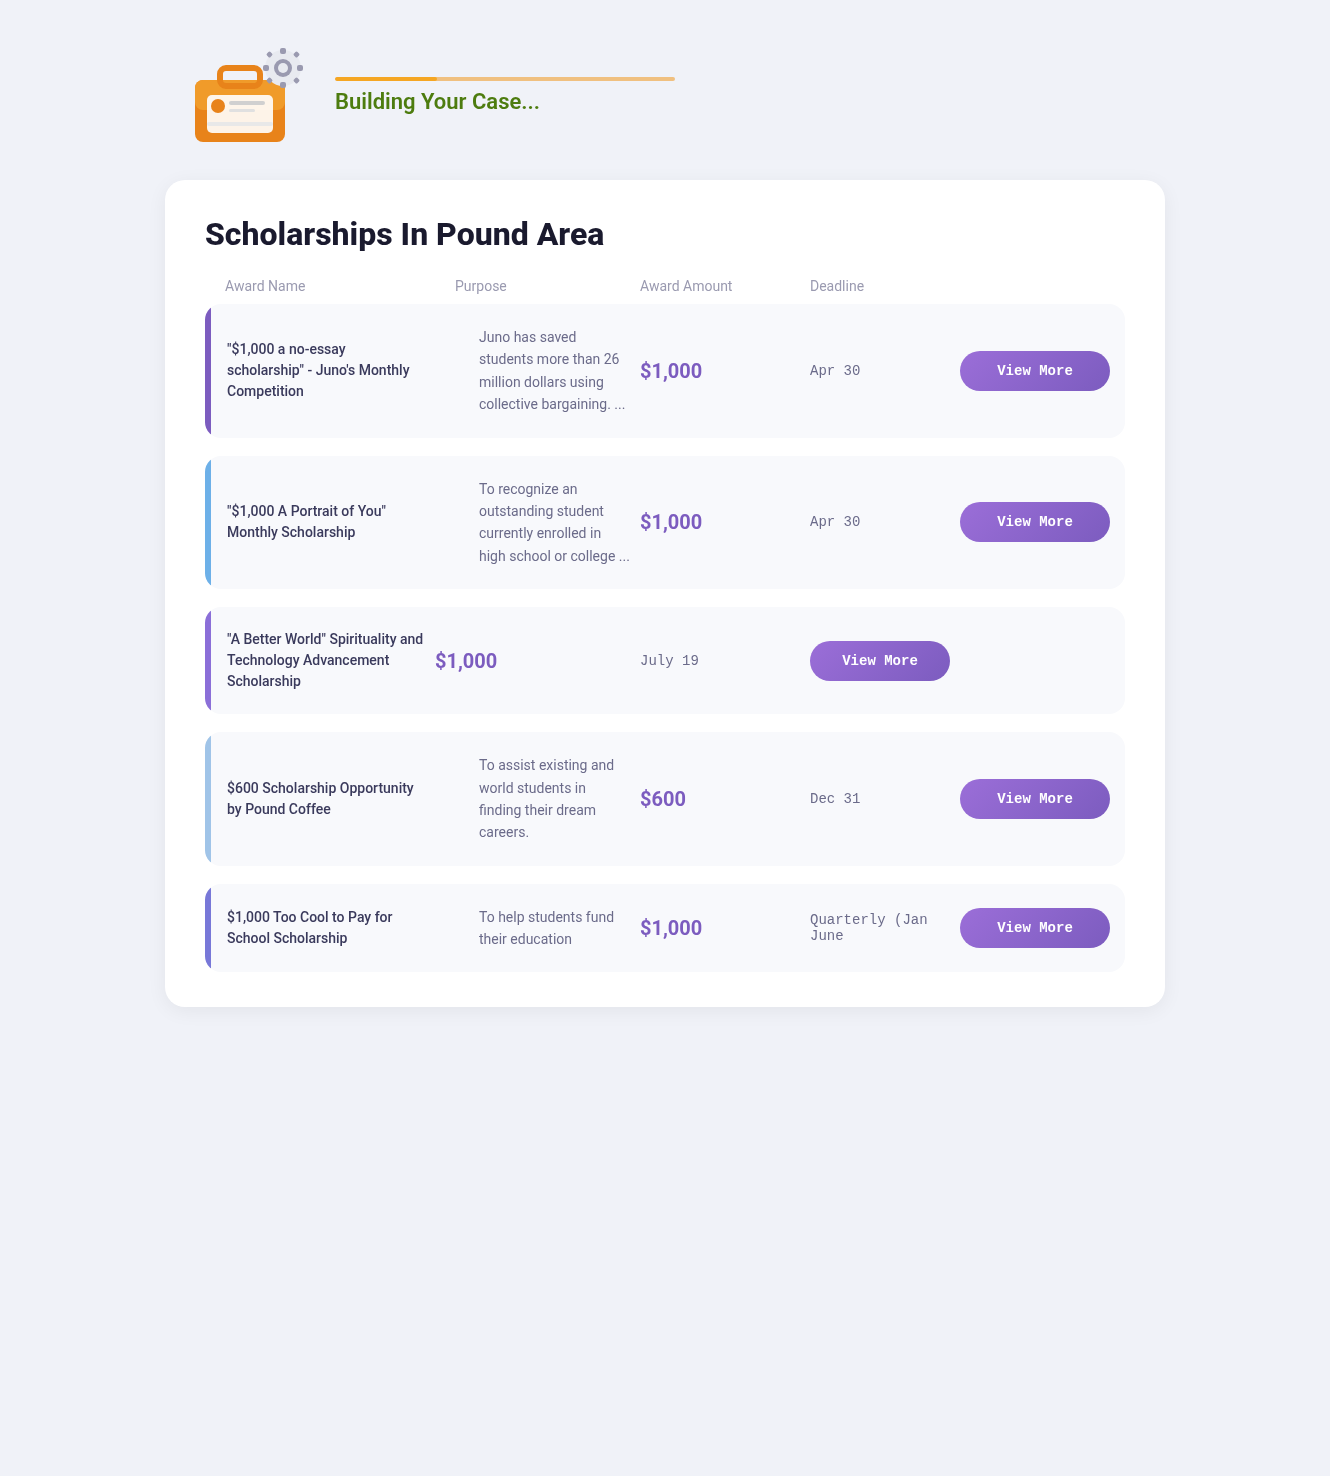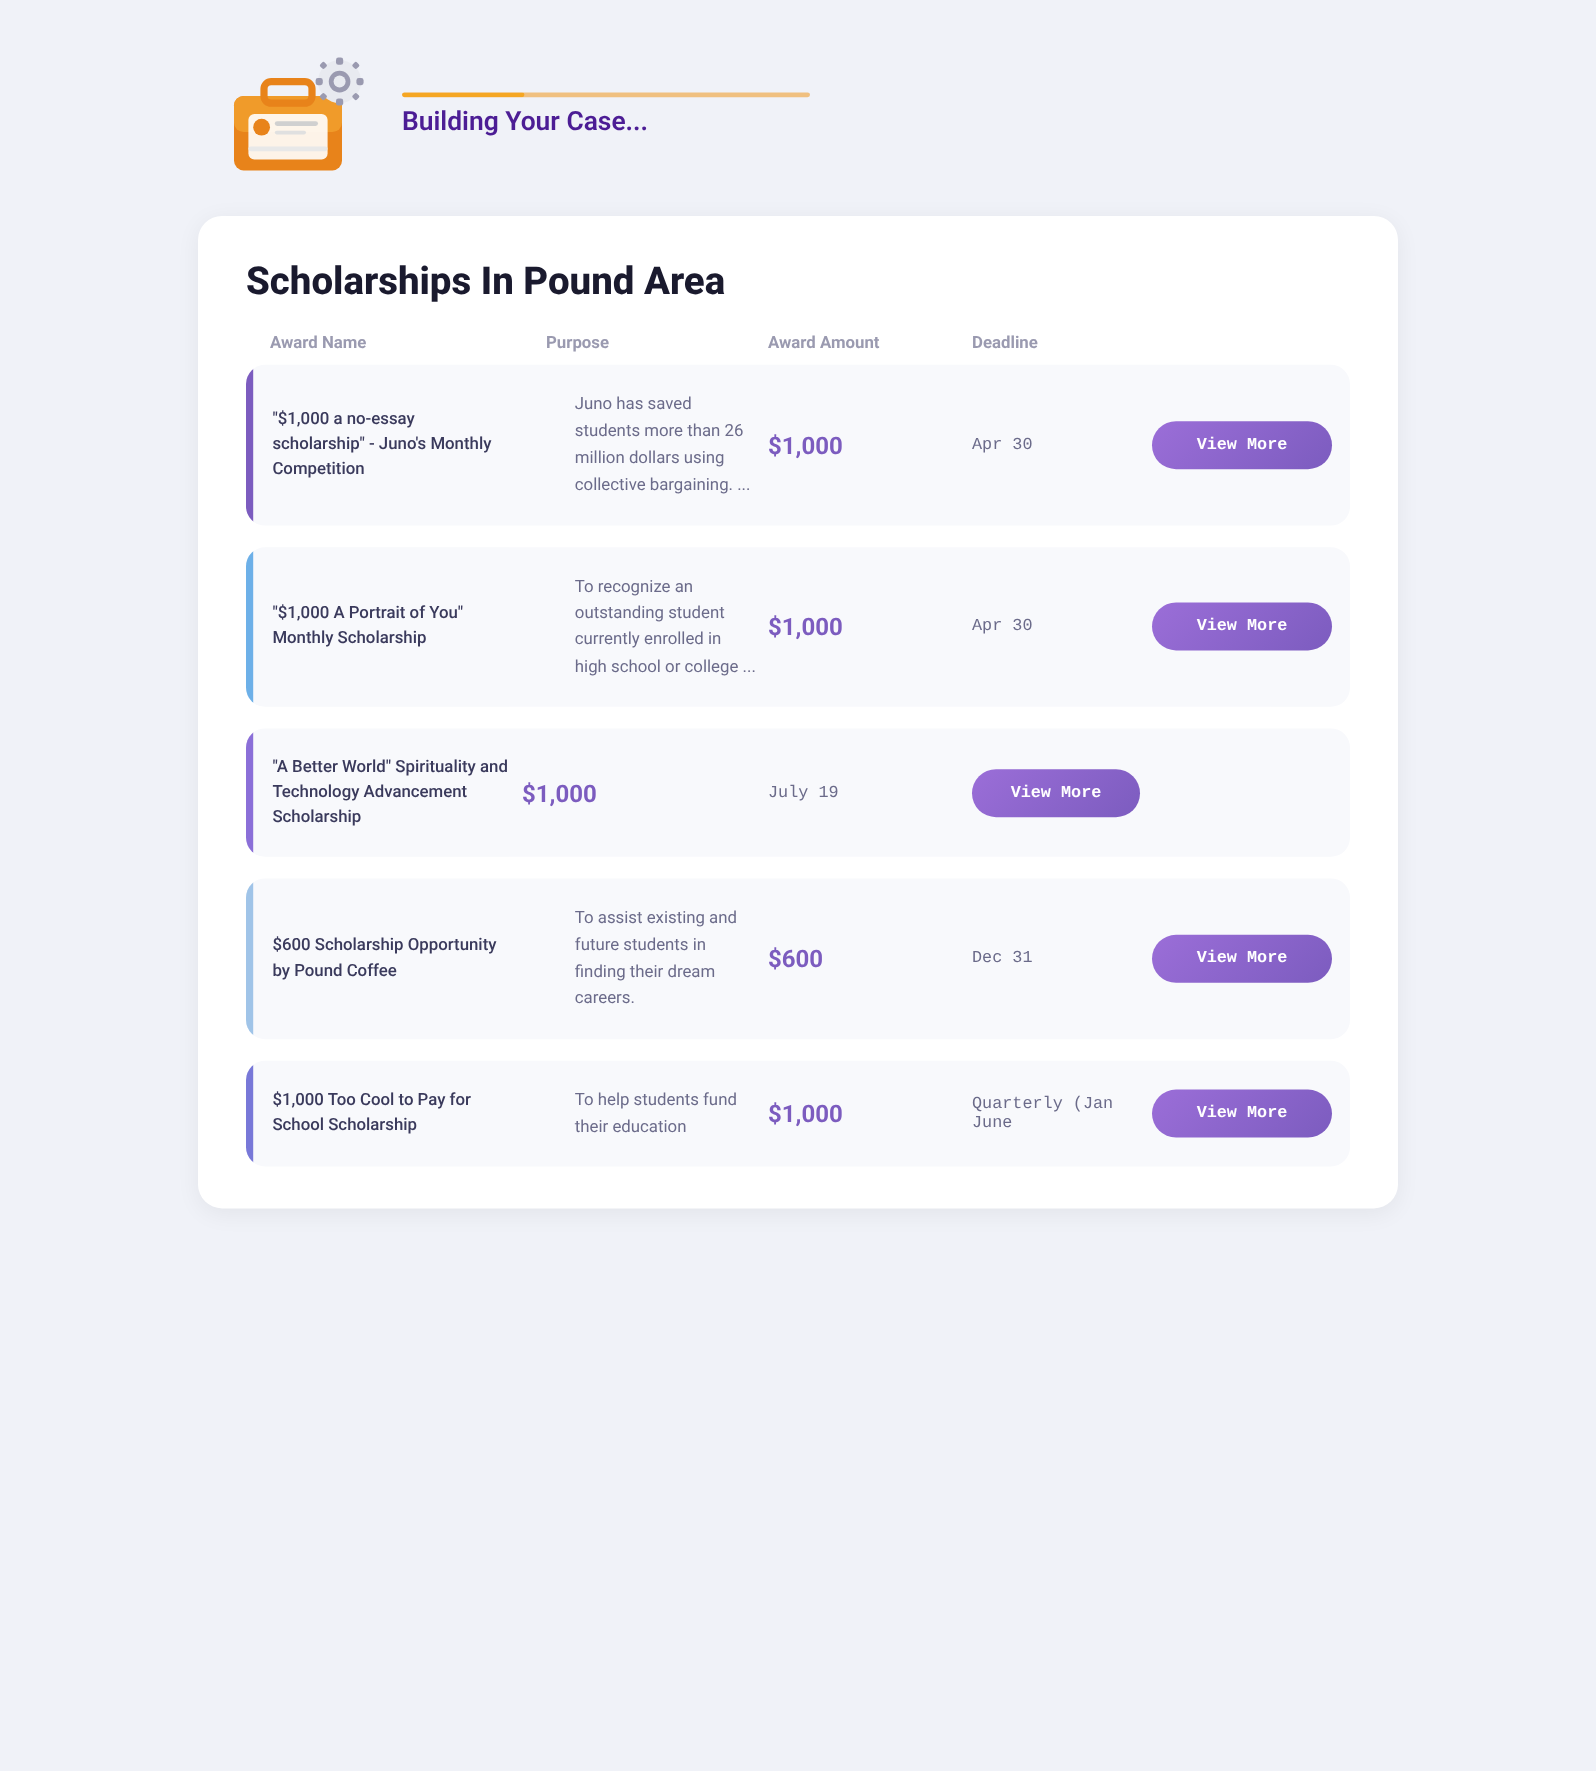--- a/index.html
+++ b/index.html
@@ -49,21 +49,21 @@
     }
 
     .progress-bar-fill {
       width: 30%;
       height: 100%;
       background: #f5a623;
       border-radius: 2px;
     }
 
     .building-text {
-      color: #4c1d95;
+      color: #4d7c0f;
       font-size: 22px;
       font-weight: 600;
     }
 
     
     .main-card {
       background: white;
       border-radius: 20px;
       padding: 35px 40px;
       box-shadow: 0 4px 20px rgba(0,0,0,0.06);
@@ -80,21 +80,21 @@
     .table-headers {
       display: grid;
       grid-template-columns: 220px 1fr 160px 140px 150px;
       padding: 0 15px 10px 20px;
       gap: 10px;
     }
 
     .table-header-cell {
       font-size: 14px;
       color: #9a9ab0;
-      font-weight: 700;
+      font-weight: 400;
     }
 
     
     .scholarship-list {
       display: flex;
       flex-direction: column;
       gap: 18px;
     }
 
     .scholarship-row {
@@ -244,21 +244,21 @@
         <div class="scholarship-row">
       <div class="left-accent accent-violet"></div>
       <span class="award-name">"A Better World" Spirituality and Technology Advancement Scholarship</span>
       <span class="award-amount">$1,000</span>
       <span class="deadline-text">July 19</span>
       <button class="view-more-btn">View More</button>
     </div>
         <div class="scholarship-row">
       <div class="left-accent accent-lightblue"></div>
       <span class="award-name">$600 Scholarship Opportunity by Pound Coffee</span>
-      <span class="purpose-text">To assist existing and future students in finding their dream careers.</span>
+      <span class="purpose-text">To assist existing and world students in finding their dream careers.</span>
       <span class="award-amount">$600</span>
       <span class="deadline-text">Dec 31</span>
       <button class="view-more-btn">View More</button>
     </div>
         <div class="scholarship-row">
       <div class="left-accent accent-indigo"></div>
       <span class="award-name">$1,000 Too Cool to Pay for School Scholarship</span>
       <span class="purpose-text">To help students fund their education</span>
       <span class="award-amount">$1,000</span>
       <span class="deadline-text">Quarterly (Jan June</span>

